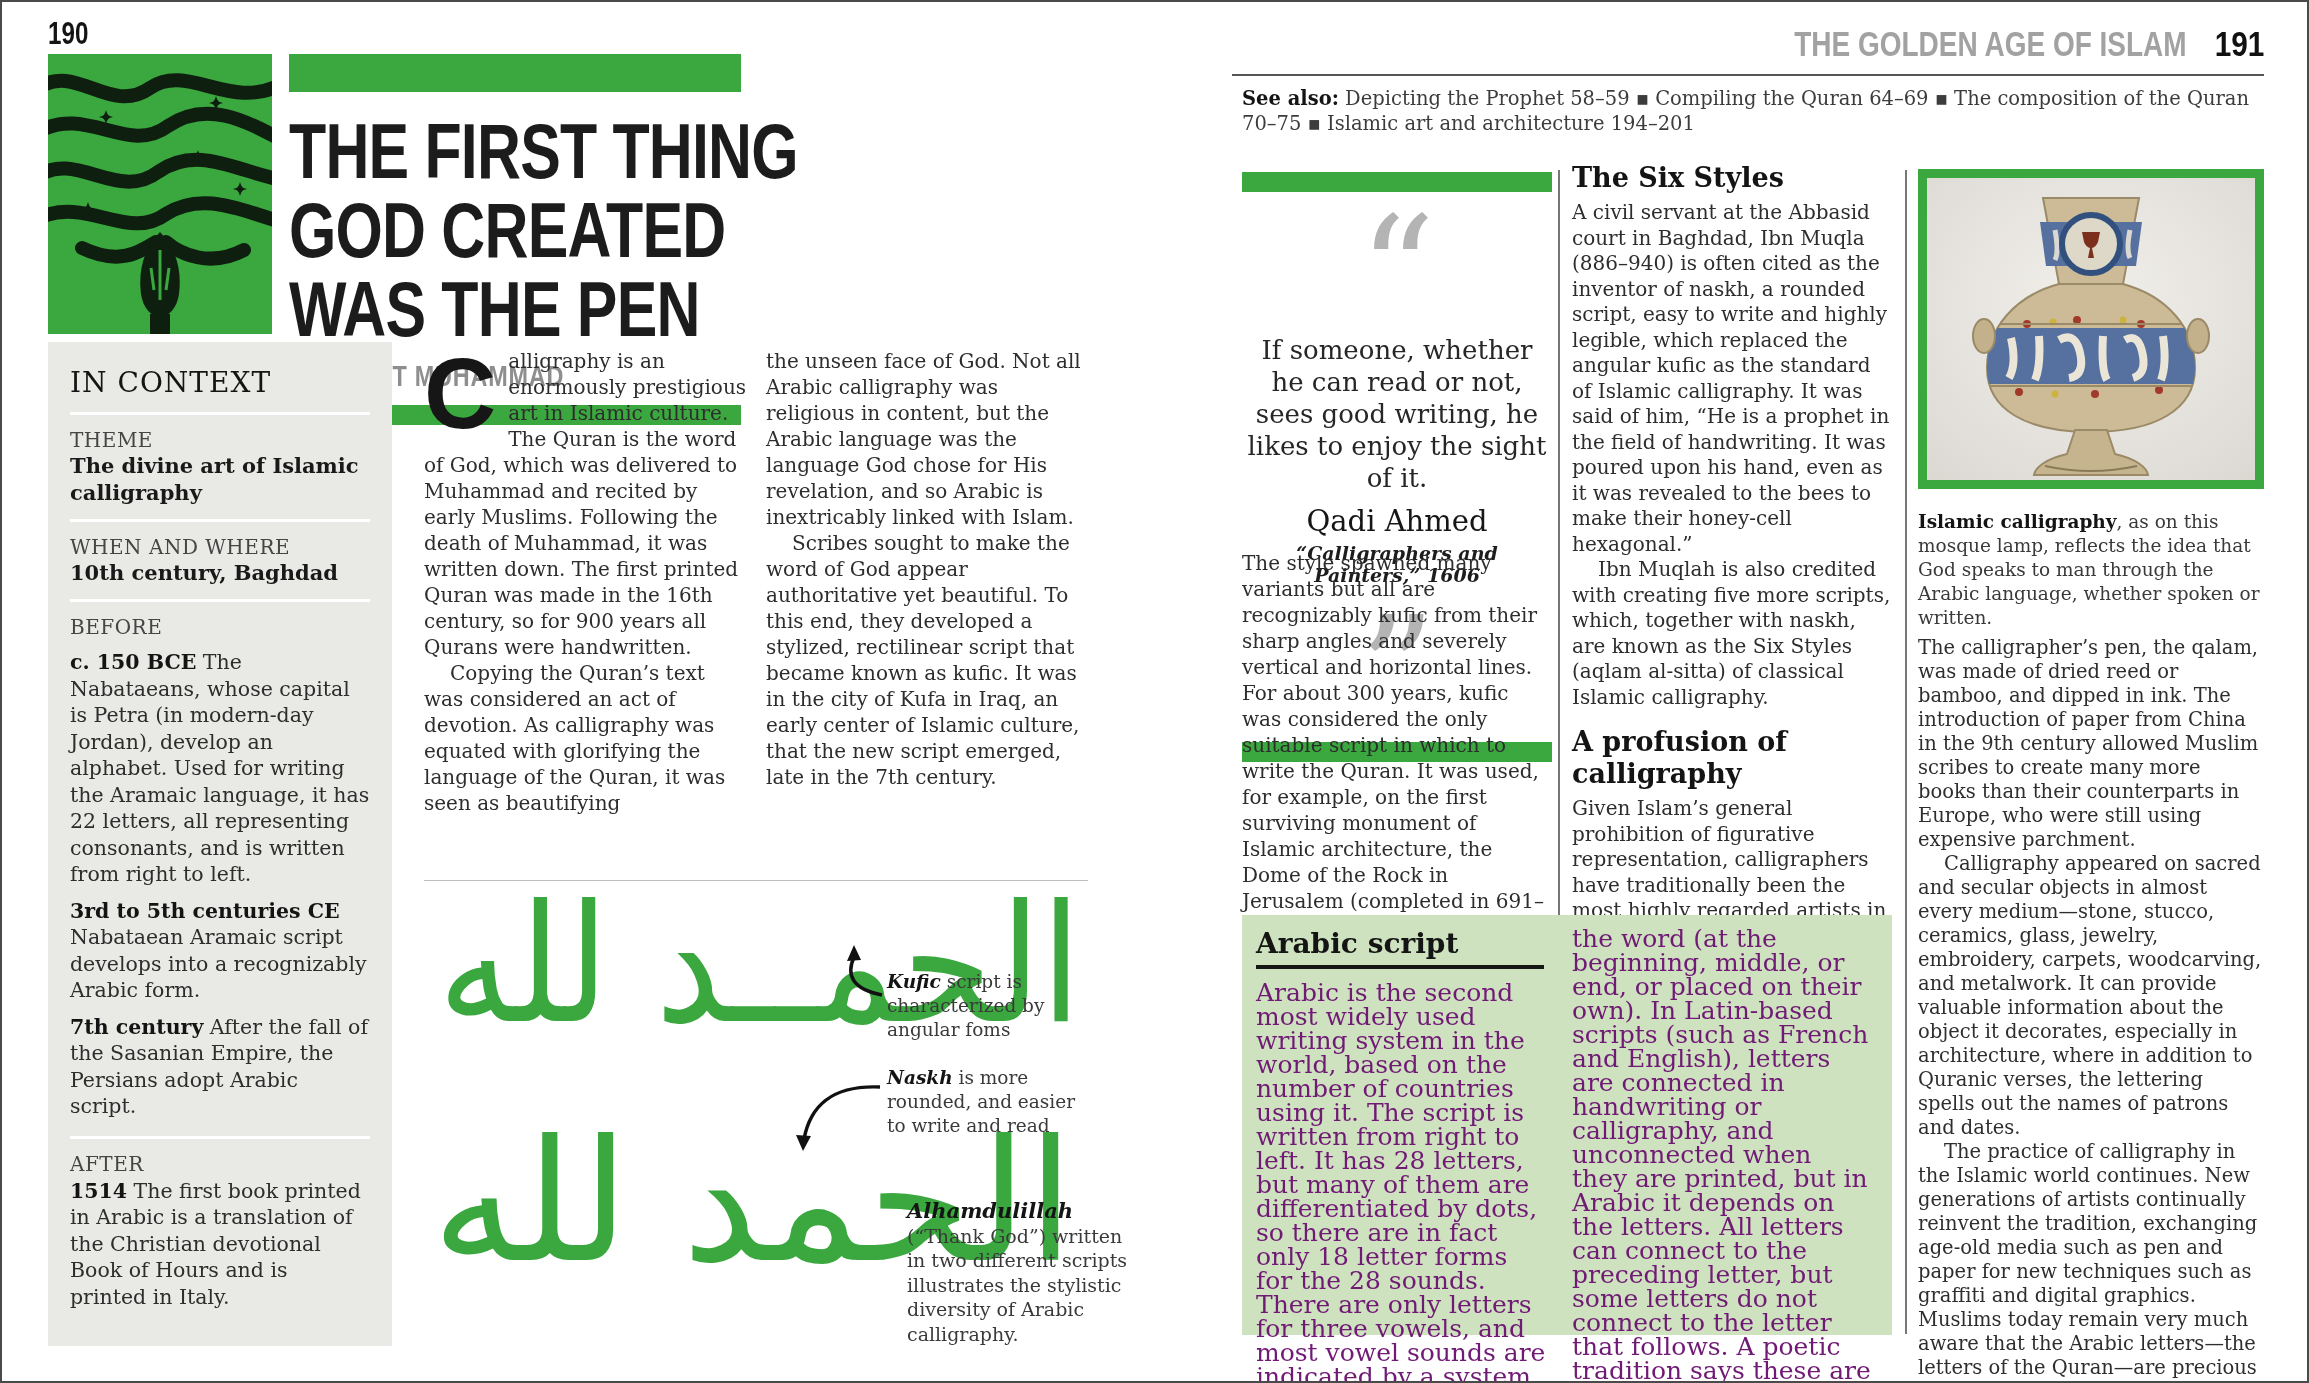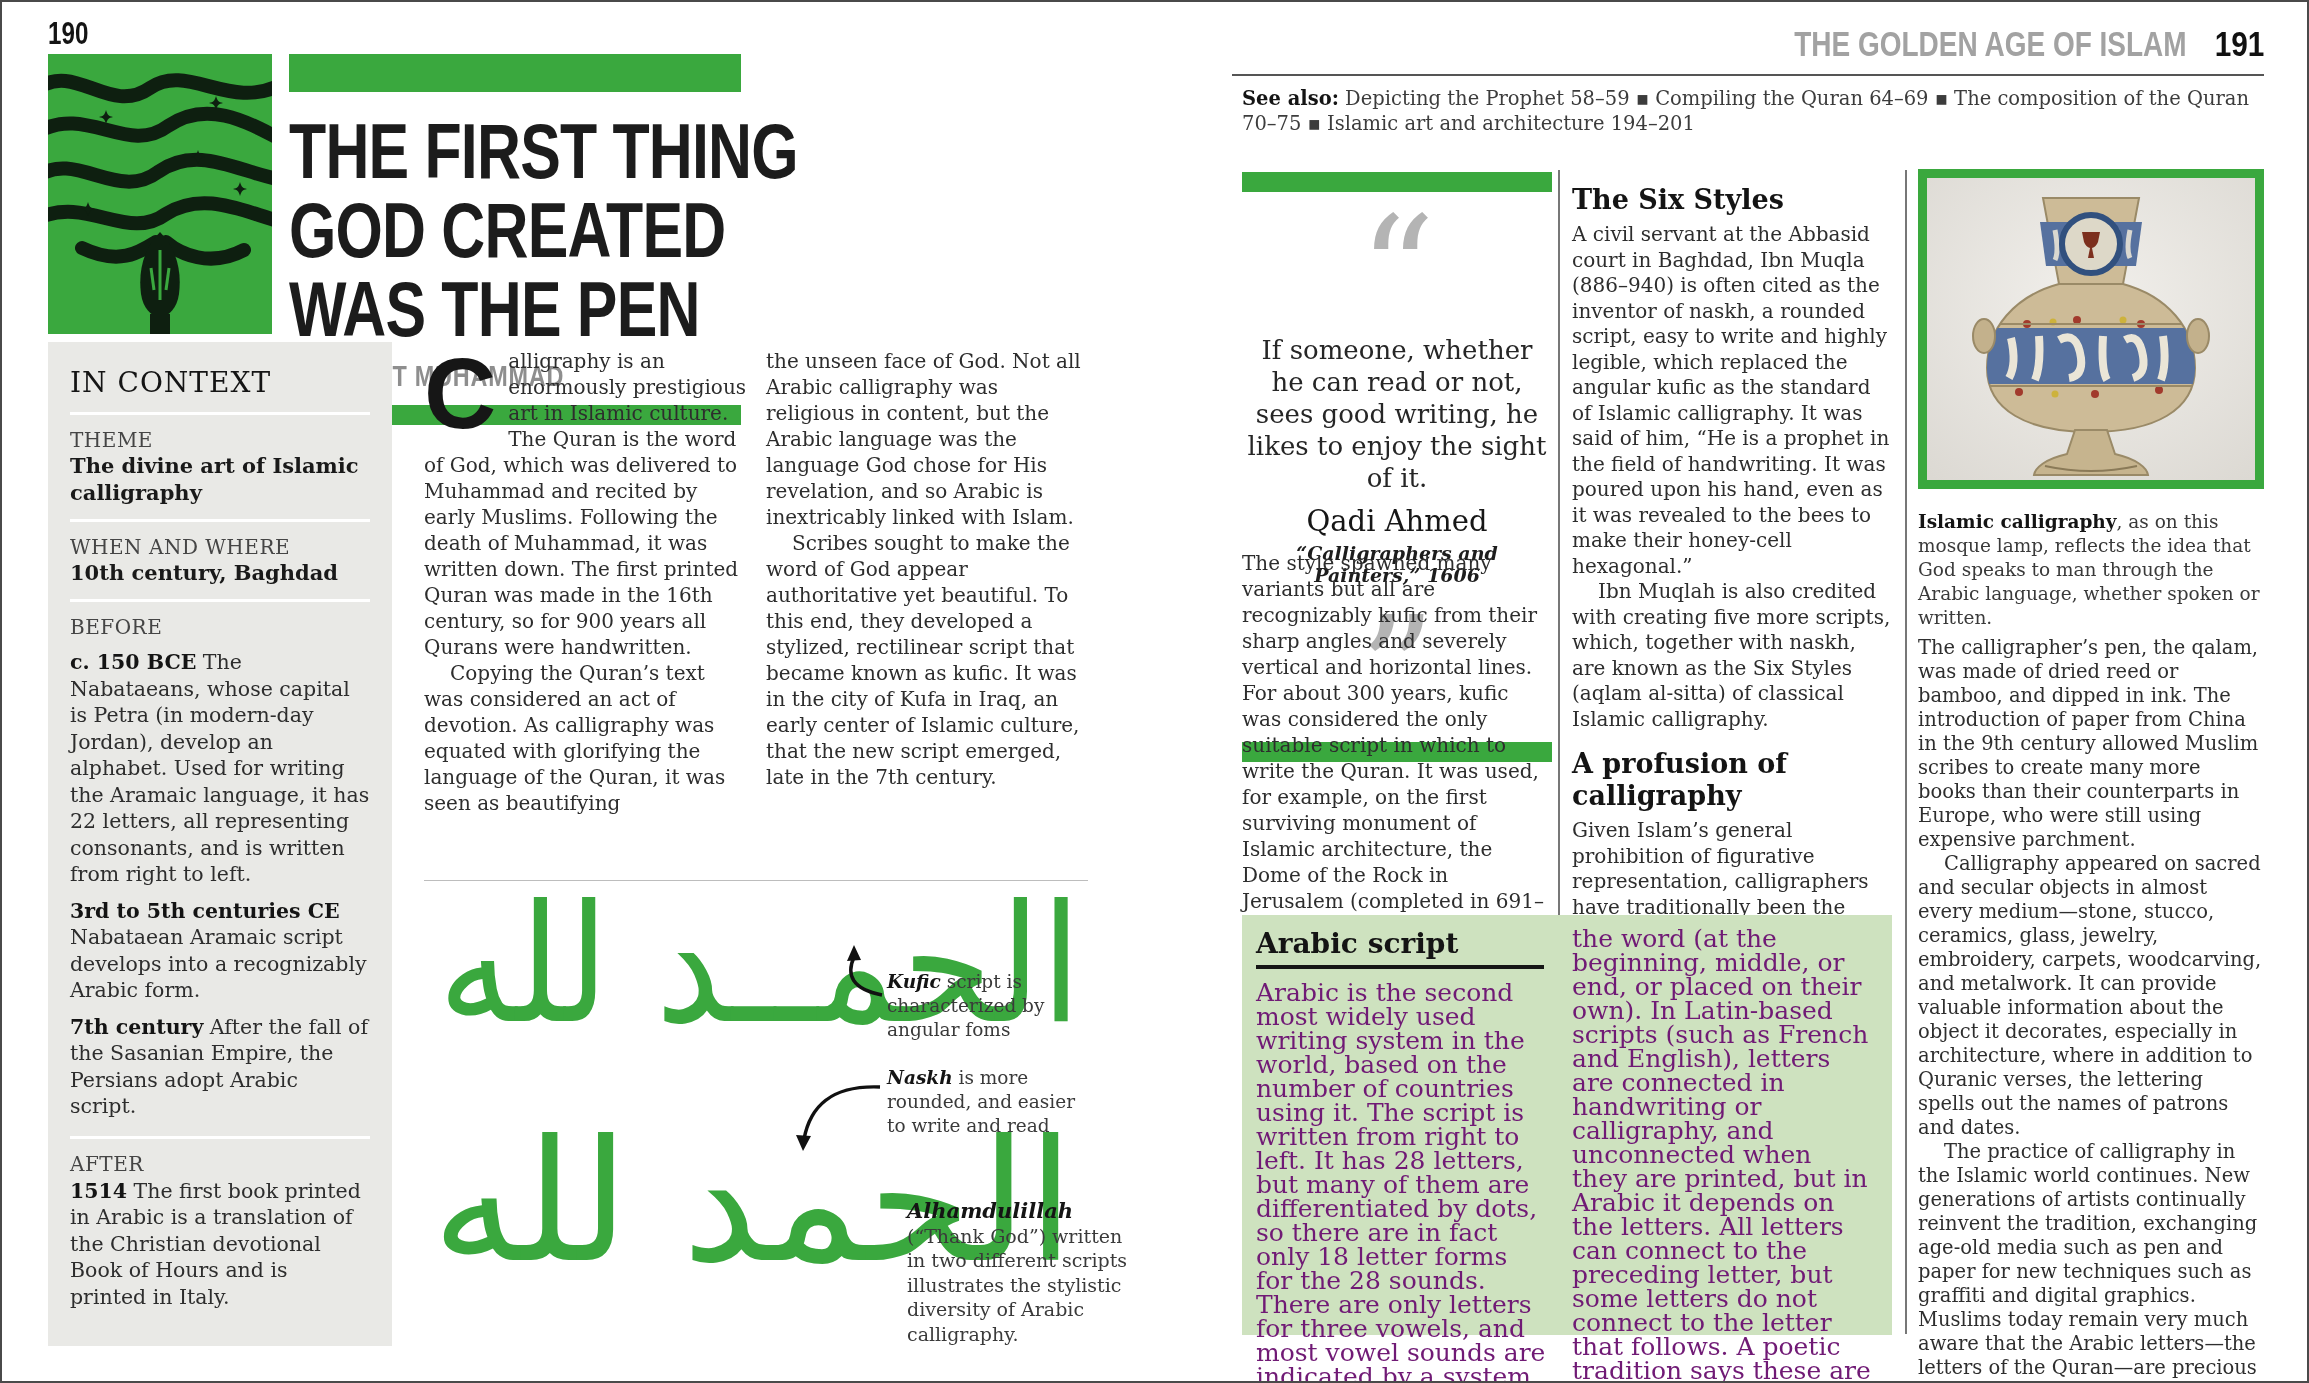--- a/index.html
+++ b/index.html
@@ -177,21 +177,21 @@
     <div class="quote-author">Qadi Ahmed</div>
     <div class="quote-src">“Calligraphers and Painters,” 1606</div>
     <div class="qmark" style="margin-top:40px;">”</div>
     <div class="greenbar" style="height:20px;margin-top:26px;"></div>
   </div>
 
   <div class="abs bt" style="left:1240px;top:548px;width:312px;">
     <p>The style spawned many variants but all are recognizably kufic from their sharp angles and severely vertical and horizontal lines. For about 300 years, kufic was considered the only suitable script in which to write the Quran. It was used, for example, on the first surviving monument of Islamic architecture, the Dome of the Rock in Jerusalem (completed in 691–92), and on the earliest Islamic coins, minted during the reigns of the Rashidun caliphs (632–61).</p>
   </div>
 
-  <div class="abs" style="left:1570px;top:160px;width:322px;margin-top:22px;">
+  <div class="abs" style="left:1570px;top:160px;width:322px;">
     <div class="sec-head">The Six Styles</div>
     <p class="bt" style="line-height:25.5px;">A civil servant at the Abbasid court in Baghdad, Ibn Muqla (886–940) is often cited as the inventor of naskh, a rounded script, easy to write and highly legible, which replaced the angular kufic as the standard of Islamic calligraphy. It was said of him, “He is a prophet in the field of handwriting. It was poured upon his hand, even as it was revealed to the bees to make their honey-cell hexagonal.”</p>
     <p class="bt indent" style="line-height:25.5px;">Ibn Muqlah is also credited with creating five more scripts, which, together with naskh, are known as the Six Styles (aqlam al-sitta) of classical Islamic calligraphy.</p>
     <div class="sec-head" style="margin-top:16px;">A profusion of calligraphy</div>
     <p class="bt" style="line-height:25.5px;">Given Islam’s general prohibition of figurative representation, calligraphers have traditionally been the most highly regarded artists in Islamic culture. Techniques were passed on from master to student, often within the same family. To become a master calligrapher, a student had to train for years by copying models to perfect his skills.</p>
   </div>
 
   <div class="abs" style="left:1916px;top:167px;width:346px;height:320px;box-sizing:border-box;border:9px solid #3aa83e;background:#eae8e4;">
     <svg width="328" height="302" viewBox="0 0 328 302">
       <defs>

